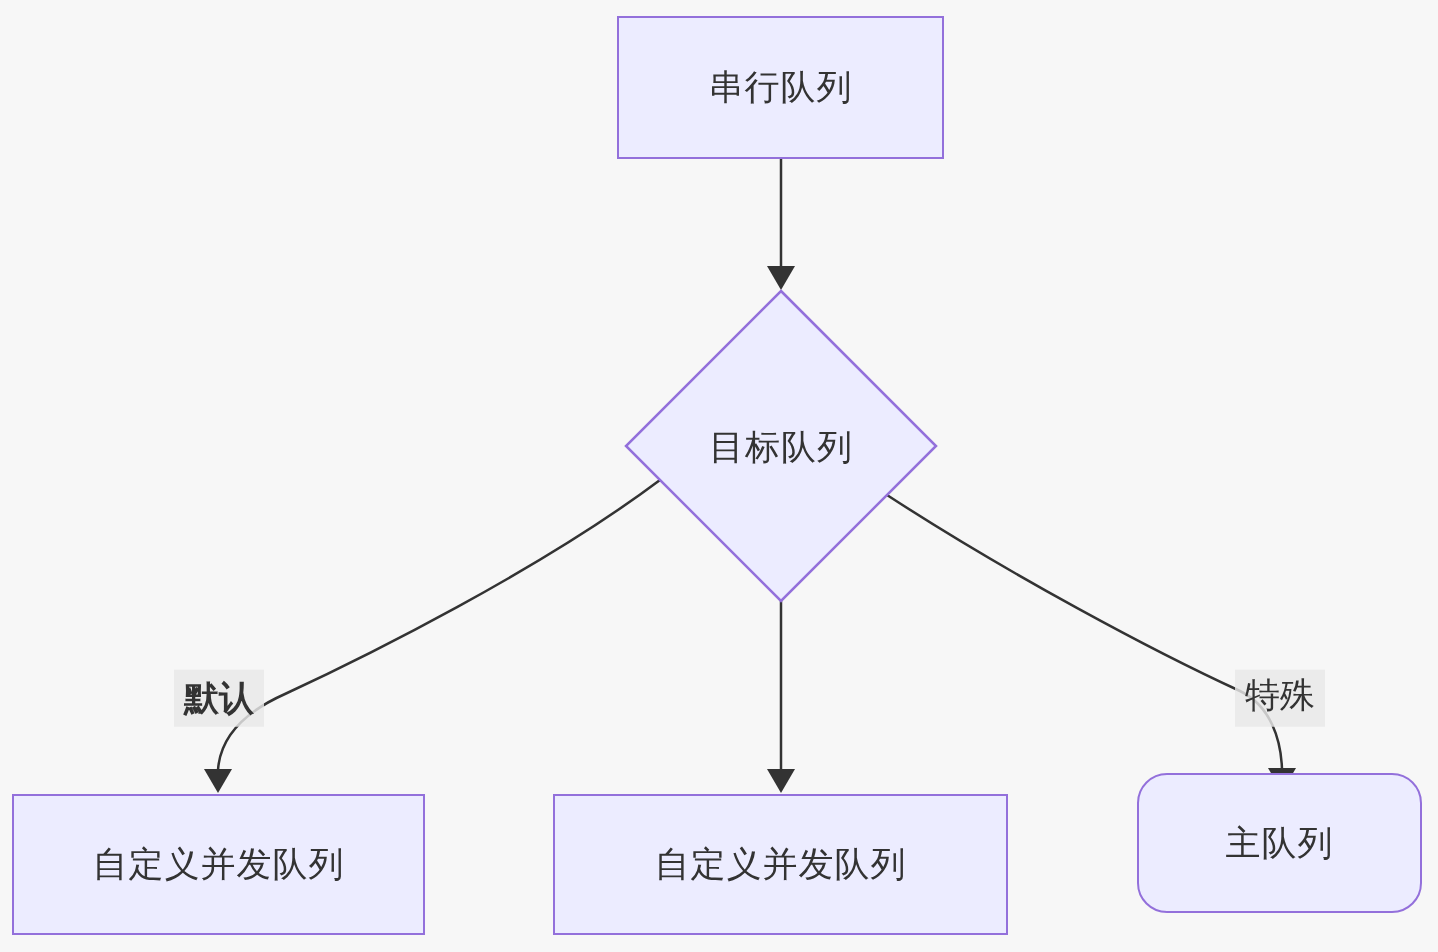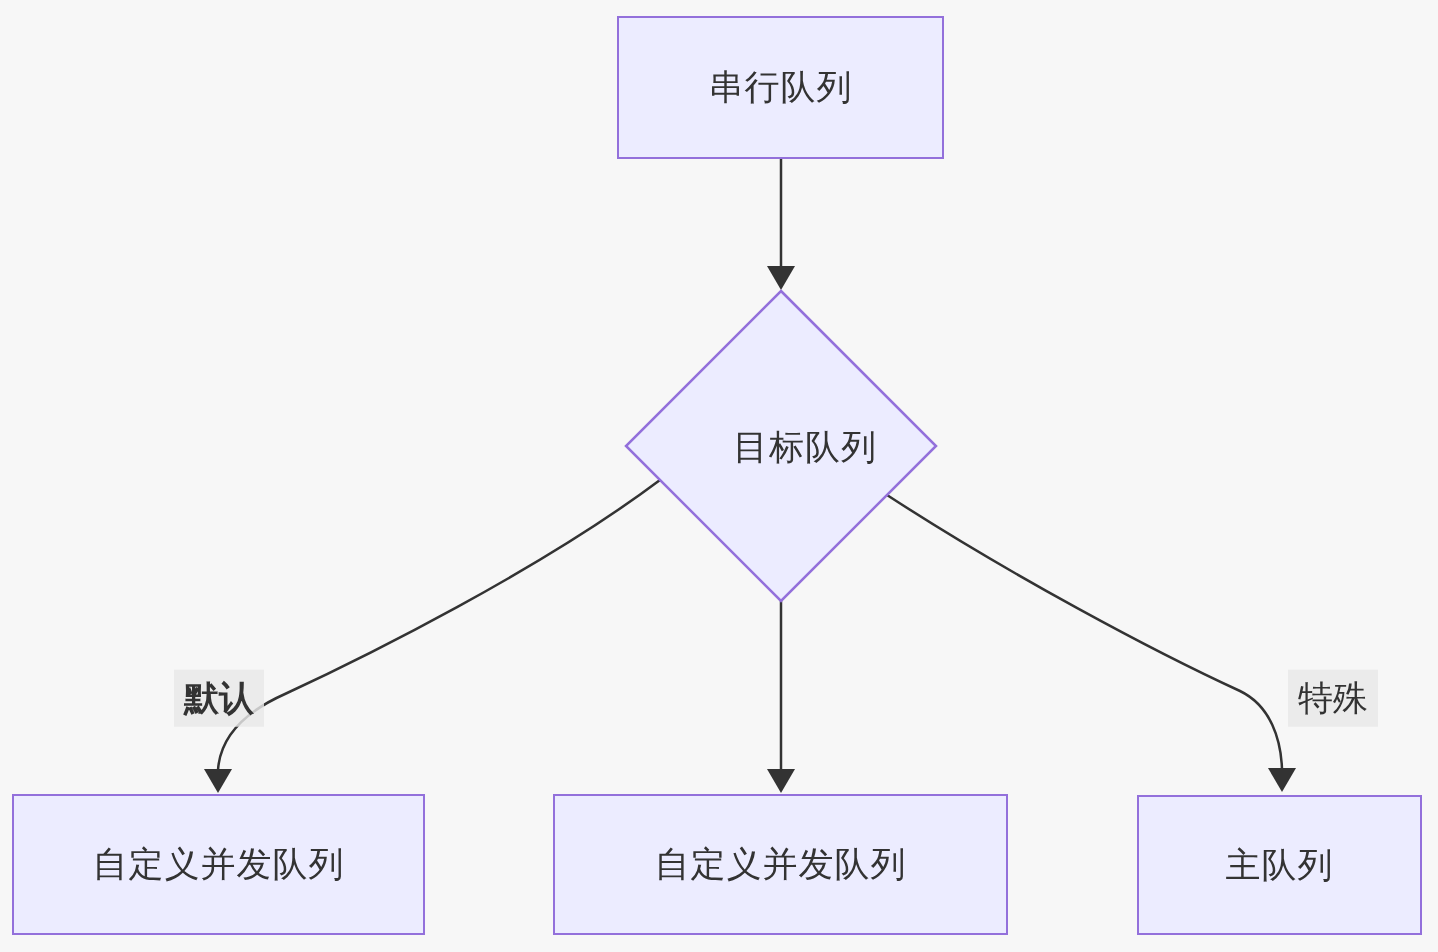--- a/index.html
+++ b/index.html
@@ -92,31 +92,31 @@
     <path d="M 887,495 C 1010,575 1155,652 1240,691 C 1271,706 1281,740 1282,769" fill="none" stroke="#333333" stroke-width="2.5"></path>
     <polygon points="1282,792 1268,768 1296,768" fill="#333333"></polygon>
 
     <polygon points="781,291 936,446 781,601 626,446" fill="#ECECFF" stroke="#9370DB" stroke-width="2.5"></polygon>
   </svg>
 
   <div class="node-rect" style="left:617px; top:16px; width:327px; height:143px;">
     <span>串行队列</span>
   </div>
 
-  <div class="diamond-label" style="left:805px; top:447px;text-align:right;">目标队列</div>
+  <div class="diamond-label" style="left:781px; top:447px;text-align:right;">目标队列</div>
 
   <div class="edge-label" style="left:219px; top:698px;font-weight:bold;">默认</div>
-  <div class="edge-label" style="left:1333px; top:698px;">特殊</div>
+  <div class="edge-label" style="left:1280px; top:698px;font-family:Liberation Mono, monospace;">特殊</div>
 
   <div class="node-rect" style="left:12px; top:794px; width:413px; height:141px;">
     <span>自定义并发队列</span>
   </div>
 
   <div class="node-rect" style="left:553px; top:794px; width:455px; height:141px;">
     <span>自定义并发队列</span>
   </div>
 
-  <div class="node-rect" style="left:1137px; top:795px; width:285px; height:140px;">
+  <div class="node-rect" style="left:1137px; top:773px; width:285px; height:140px;border-radius:30px;">
     <span>主队列</span>
   </div>
 
 
 </div>
 
 </body></html>

